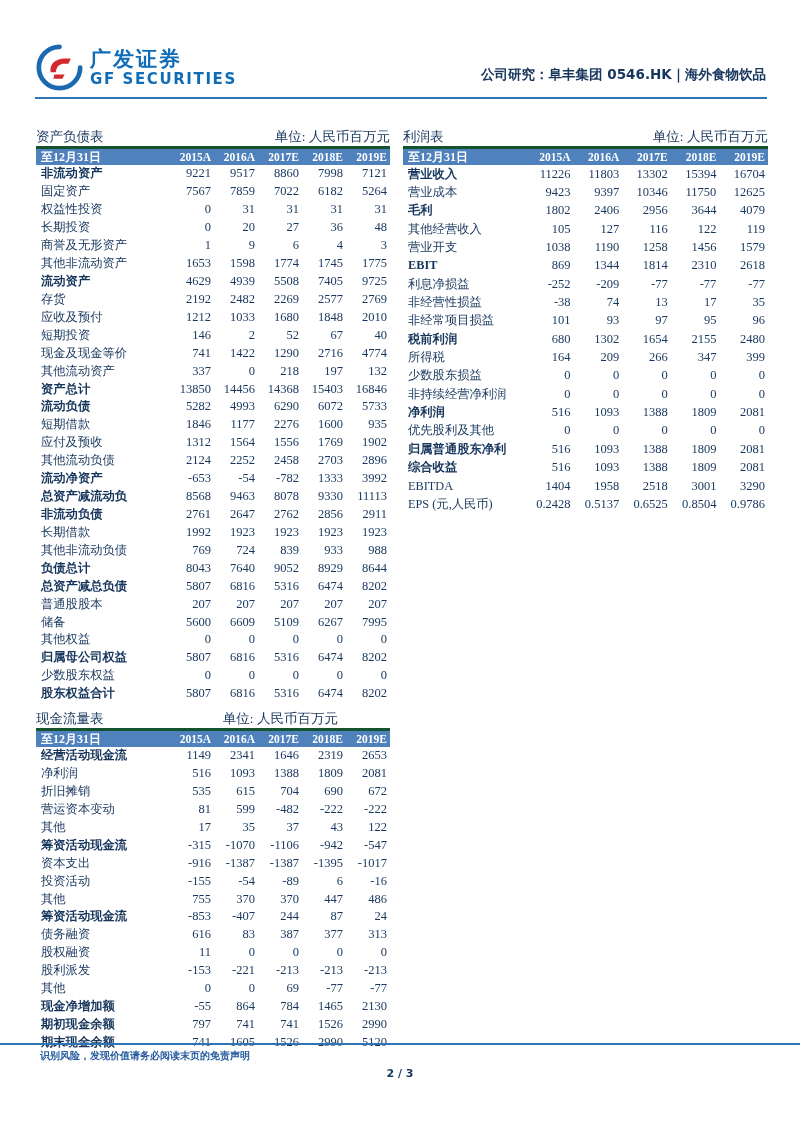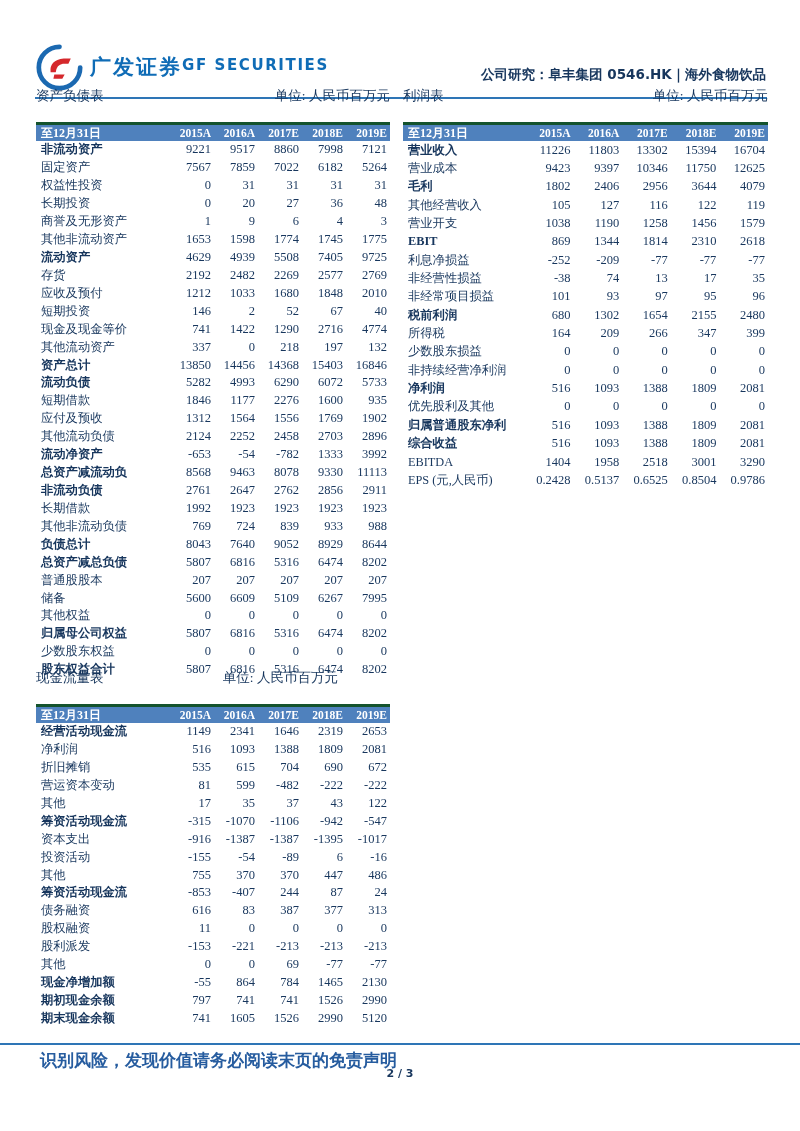--- a/index.html
+++ b/index.html
@@ -7,39 +7,39 @@
   body {
     width:800px; height:1131px; position:relative; overflow:hidden;
     font-family:"Liberation Serif","DejaVu Serif",serif;
     color:#17365D;
   }
   .page { position:absolute; inset:0; }
 
   
   .logo { position:absolute; left:36px; top:44px; display:flex; align-items:center; gap:7px; }
   .logo-mark { width:47px; height:47px; }
-  .logo-text { display:flex; flex-direction:row; line-height:1.05; }
+  .logo-text { display:flex; flex-direction:column; line-height:1.05; }
   .logo-text .cn { font-family:"DejaVu Sans","Liberation Sans",sans-serif; font-weight:bold; font-size:21px; color:#0F6CB6; letter-spacing:2px; }
   .logo-text .en { font-family:"DejaVu Sans","Liberation Sans",sans-serif; font-weight:bold; font-size:15px; color:#0F6CB6; letter-spacing:1.6px; margin-top:2px; }
   .research-line {
     position:absolute; right:34px; top:66px;
     font-family:"DejaVu Sans","Liberation Sans",sans-serif;
     font-weight:bold; font-size:13.5px; color:#17365D;
   }
   .header-rule { position:absolute; left:35px; right:33px; top:97px; height:2px; background:#2E75B6; }
 
   
   .col-left  { position:absolute; left:36px;  top:104px; width:354px; }
   .col-right { position:absolute; left:403px; top:104px; width:365px; }
   .cashflow-wrap { position:absolute; left:36px; top:686px; width:354px; }
 
   .t-titlebar {
     display:flex; justify-content:space-between; align-items:flex-end;
-    height:18px; padding-bottom:17px;
-    font-weight:normal; font-size:13.5px; color:#17365D;
+    height:18px; padding-bottom:0;
+    font-weight:normal; font-size:13.5px; color:#17365D;margin-top:24px;
   }
   .unit-center .t-unit { margin-right:52px; }
 
   .t-head {
     display:flex; align-items:center;
     height:19px; border-top:3px solid #14532d; background:#4F81BD;
     color:#ffffff; font-weight:bold;
   }
   .t-head .t-label { font-size:12px; }
   .t-head .t-num   { font-size:11.5px; }
@@ -53,21 +53,21 @@
   .fin-left  .t-label, .fin-cash .t-label { width:134px; }
   .fin-right .t-label { width:122px; }
   .t-num { flex:1; text-align:right; padding-right:3px; font-size:12.5px; }
   .trow.bold-label .t-label { font-weight:bold; }
 
   
   .footer-rule { position:absolute; left:0; right:0; top:1043px; height:2px; background:#2E75B6; }
   .disclaimer {
     position:absolute; left:40px; top:1049px;
     font-family:"DejaVu Sans","Liberation Sans",sans-serif;
-    font-weight:bold; font-size:17px; color:#265C9F;
+    font-weight:bold; font-size:10px; color:#265C9F;
   }
   .page-num {
     position:absolute; left:0; right:0; top:1067px; text-align:center;
     font-family:"DejaVu Sans","Liberation Sans",sans-serif;
     font-weight:bold; font-size:11px; color:#17365D;
   }
 </style>
 </head>
 <body>
 

